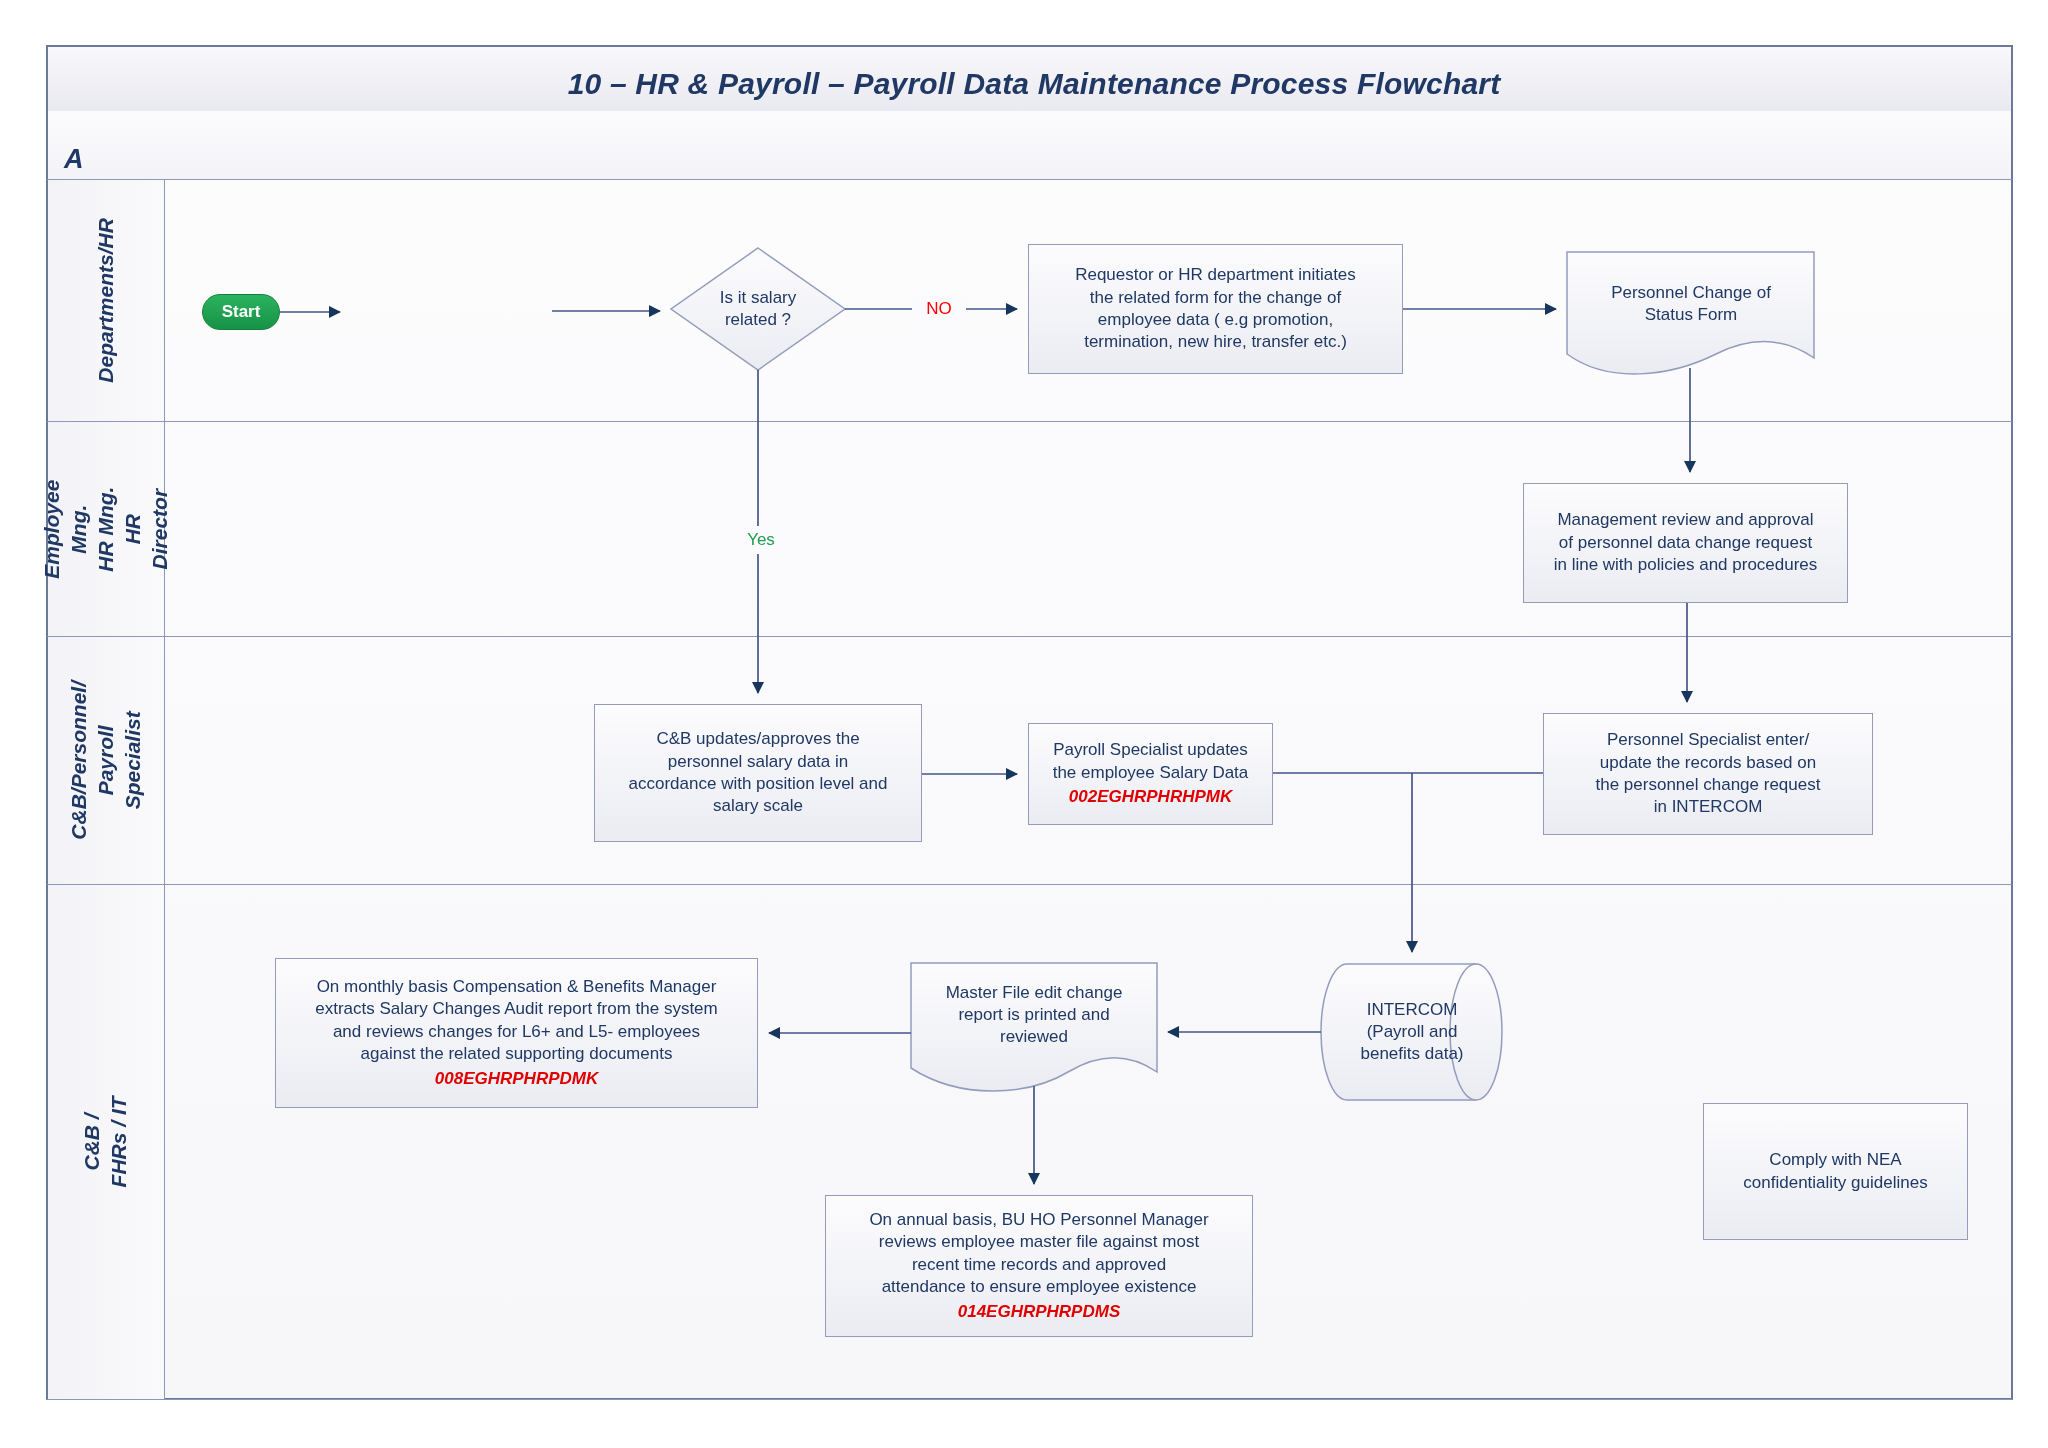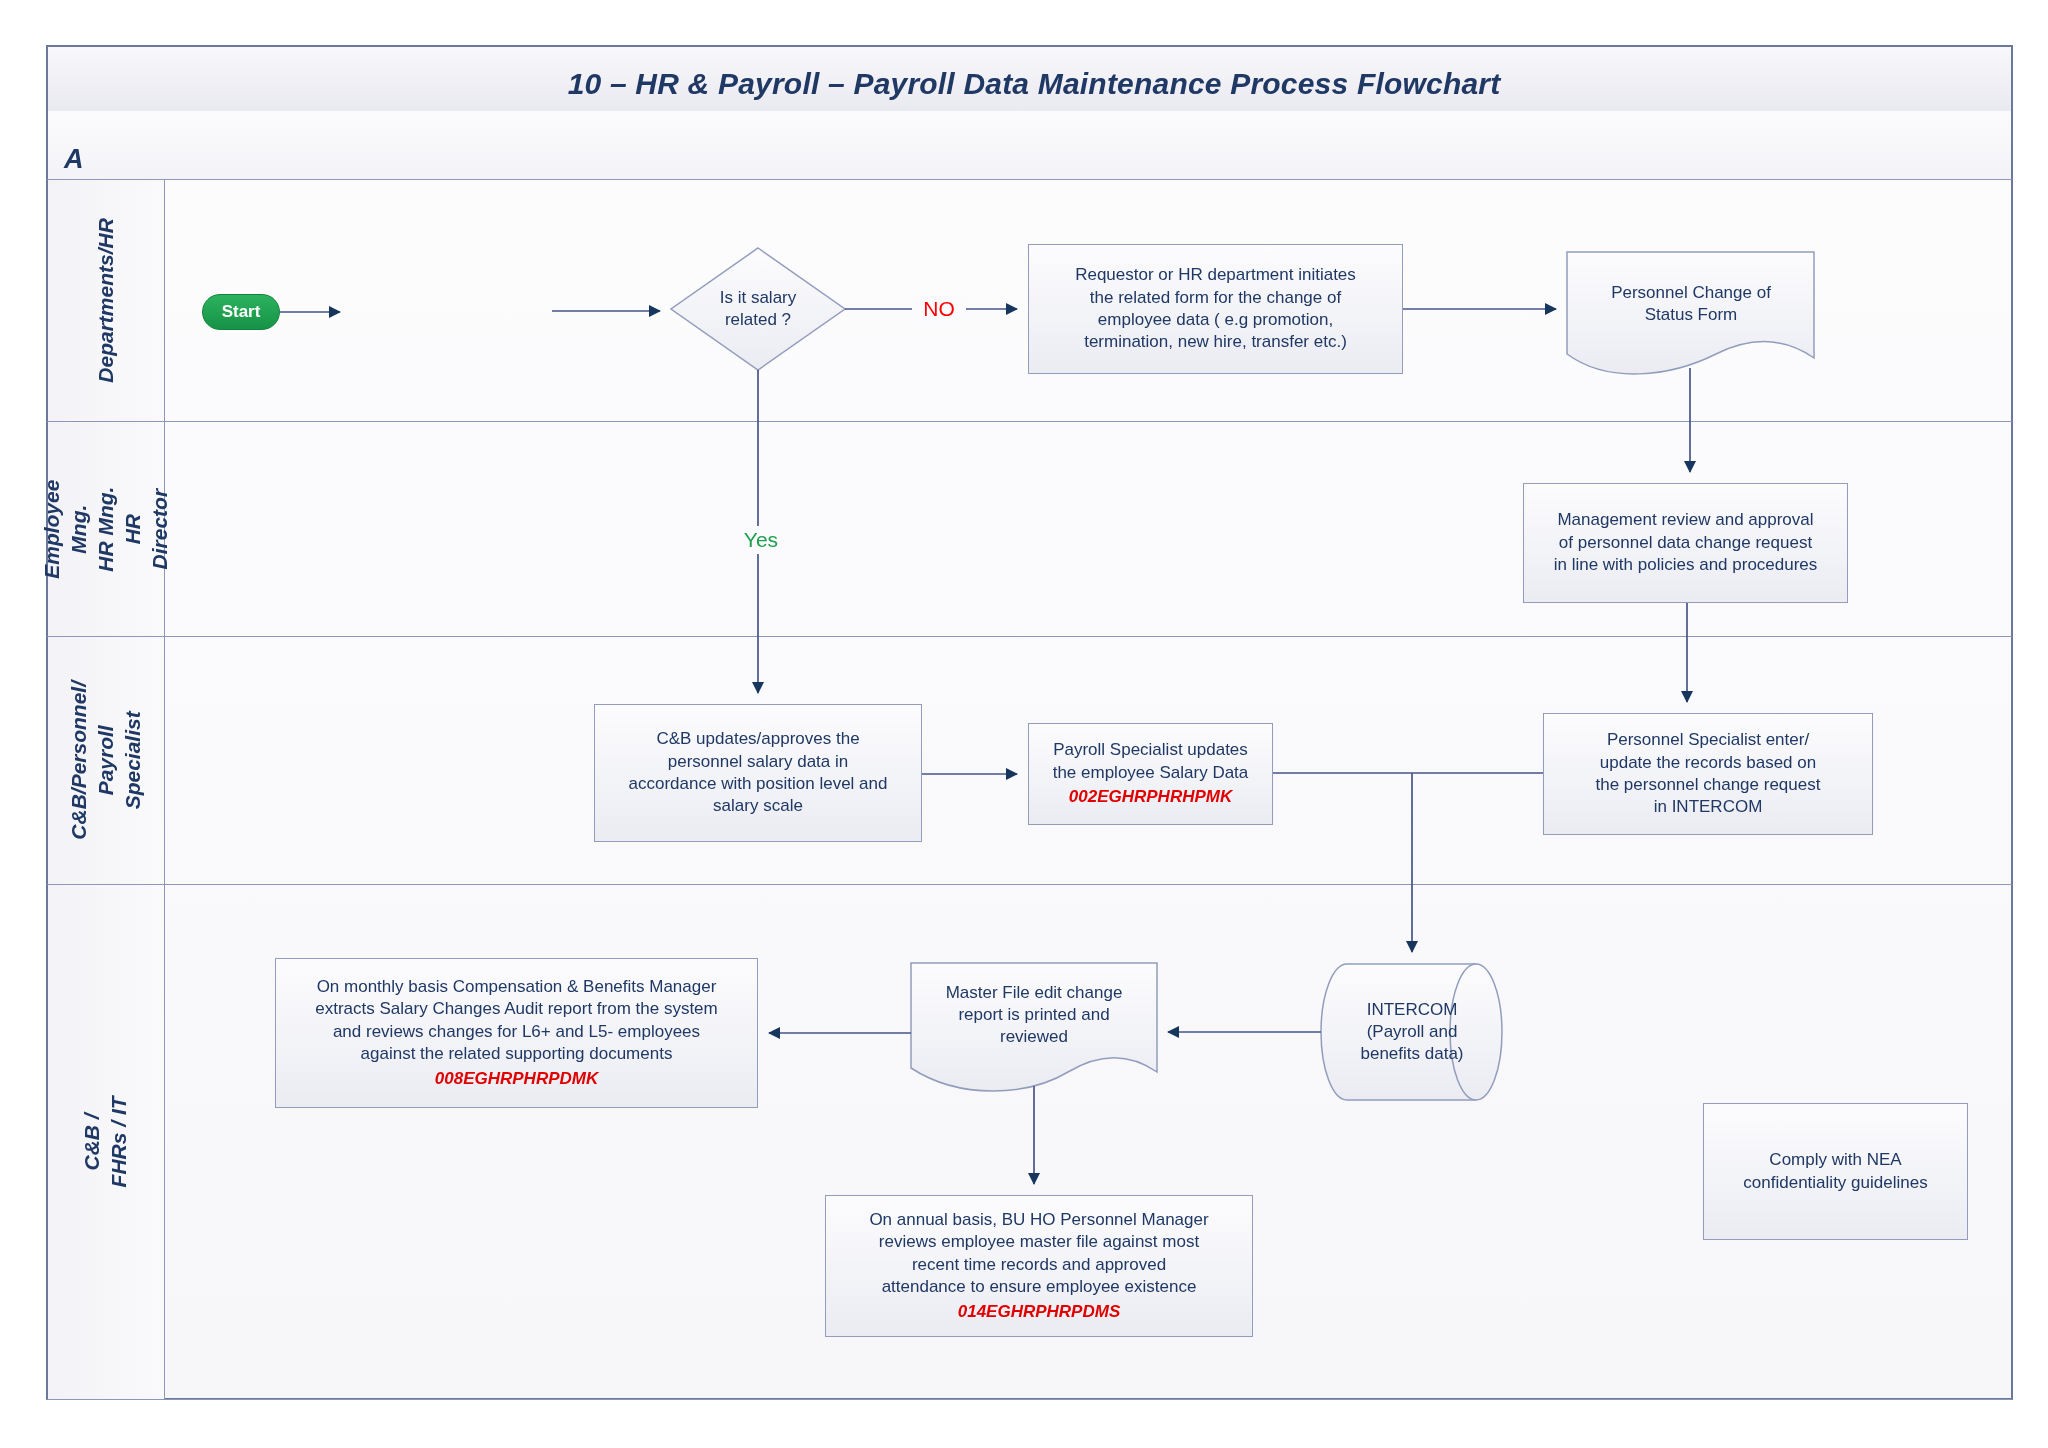--- a/index.html
+++ b/index.html
@@ -53,21 +53,21 @@
     font-size:17px;line-height:1.3;color:#1F3864;white-space:pre-line;background:transparent;
   }
   .code{font-weight:bold;font-style:italic;color:#E00000;margin-top:2px;}
   .pill{
     position:absolute;box-sizing:border-box;display:flex;align-items:center;justify-content:center;
     background:linear-gradient(#2bb35e,#179246);border:1.5px solid #11813c;border-radius:19px;
     color:#ffffff;font-weight:bold;font-size:17px;
   }
   .edge-label{
     position:absolute;display:flex;align-items:center;justify-content:center;
-    font-size:21px;background:#fbfbfd;padding:0 3px;
+    font-size:17px;background:#fbfbfd;padding:0 3px;
   }
   .edge-no{color:#FF0000;}
   .edge-yes{color:#1E9E4E;}
 </style>
 </head>
 <body>
 
 <div class="stage">
 
   <div class="frame"></div>

